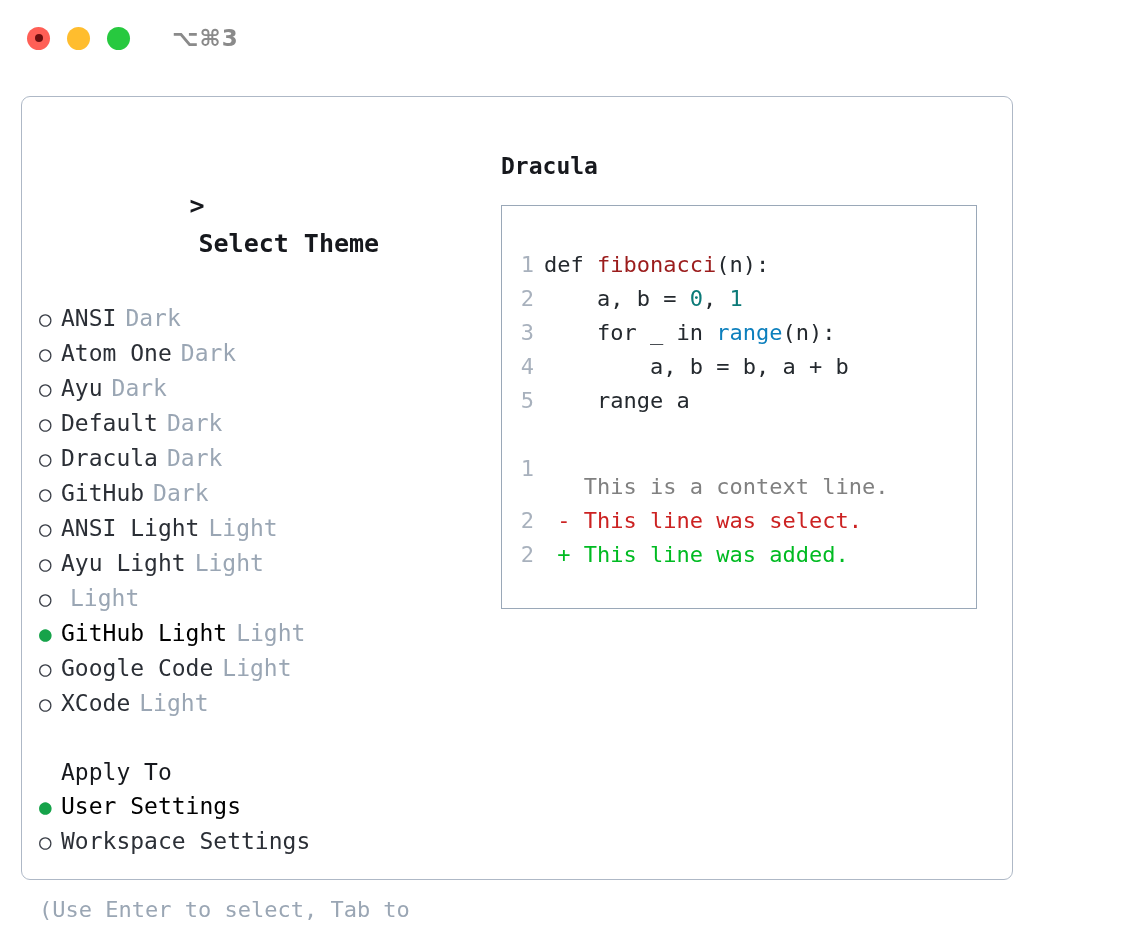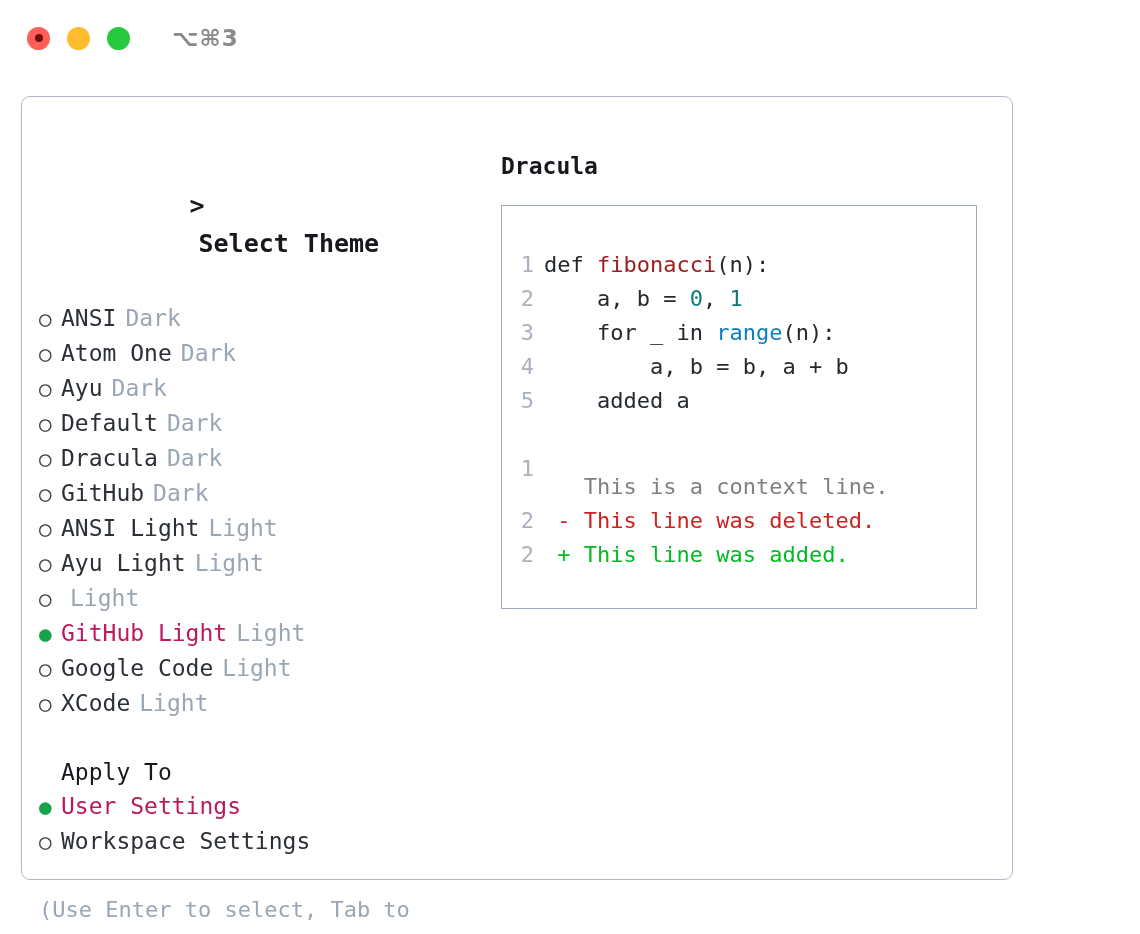--- a/index.html
+++ b/index.html
@@ -112,21 +112,21 @@
     white-space: pre;
   }
   .bullet {
     width: 22px;
     flex: 0 0 22px;
     color: #3c4049;
     font-size: 21px;
   }
   .opt-row.selected .bullet { color: #16a34a; }
   .opt-label { color: #2b2f36; }
-  .opt-row.selected .opt-label { color: #be185d; }
+  .opt-row.selected .opt-label { color: #000000; }
   .opt-tag {
     color: #9aa6b4;
     margin-left: 9px;
     text-align: right;
   }
   .opt-row.selected .opt-tag { color: #9aa6b4; }
 
   .group-gap { height: 34px; }
 
   .apply-head {
@@ -254,26 +254,26 @@
       <div class="right-col">
         <div class="preview-title">Dracula</div>
 
         <div class="preview-box">
           <div class="code">
             <div id="code-lines">
                 <div class="code-line"><span class="lineno">1</span><span class="code-text"><span class="tok-def">def </span><span class="tok-fn">fibonacci</span><span class="tok-plain">(n):</span></span></div>
                 <div class="code-line"><span class="lineno">2</span><span class="code-text"><span class="tok-plain">    a, b = </span><span class="tok-num">0</span><span class="tok-plain">, </span><span class="tok-num">1</span></span></div>
                 <div class="code-line"><span class="lineno">3</span><span class="code-text"><span class="tok-plain">    for _ in </span><span class="tok-call">range</span><span class="tok-plain">(n):</span></span></div>
                 <div class="code-line"><span class="lineno">4</span><span class="code-text"><span class="tok-plain">        a, b = b, a + b</span></span></div>
-                <div class="code-line"><span class="lineno">5</span><span class="code-text"><span class="tok-plain">    added a</span></span></div>
+                <div class="code-line"><span class="lineno">5</span><span class="code-text"><span class="tok-plain">    range a</span></span></div>
               </div>
             <div class="blank-line"></div>
             <div id="diff-lines">
                 <div class="code-line"><span class="lineno">1</span><span class="diff-ctx">   This is a context line.</span></div>
-                <div class="code-line"><span class="lineno">2</span><span class="diff-del"> - This line was deleted.</span></div>
+                <div class="code-line"><span class="lineno">2</span><span class="diff-del"> - This line was select.</span></div>
                 <div class="code-line"><span class="lineno">2</span><span class="diff-add"> + This line was added.</span></div>
               </div>
           </div>
         </div>
       </div>
 
     </div>
   </div>
 </div>
 

